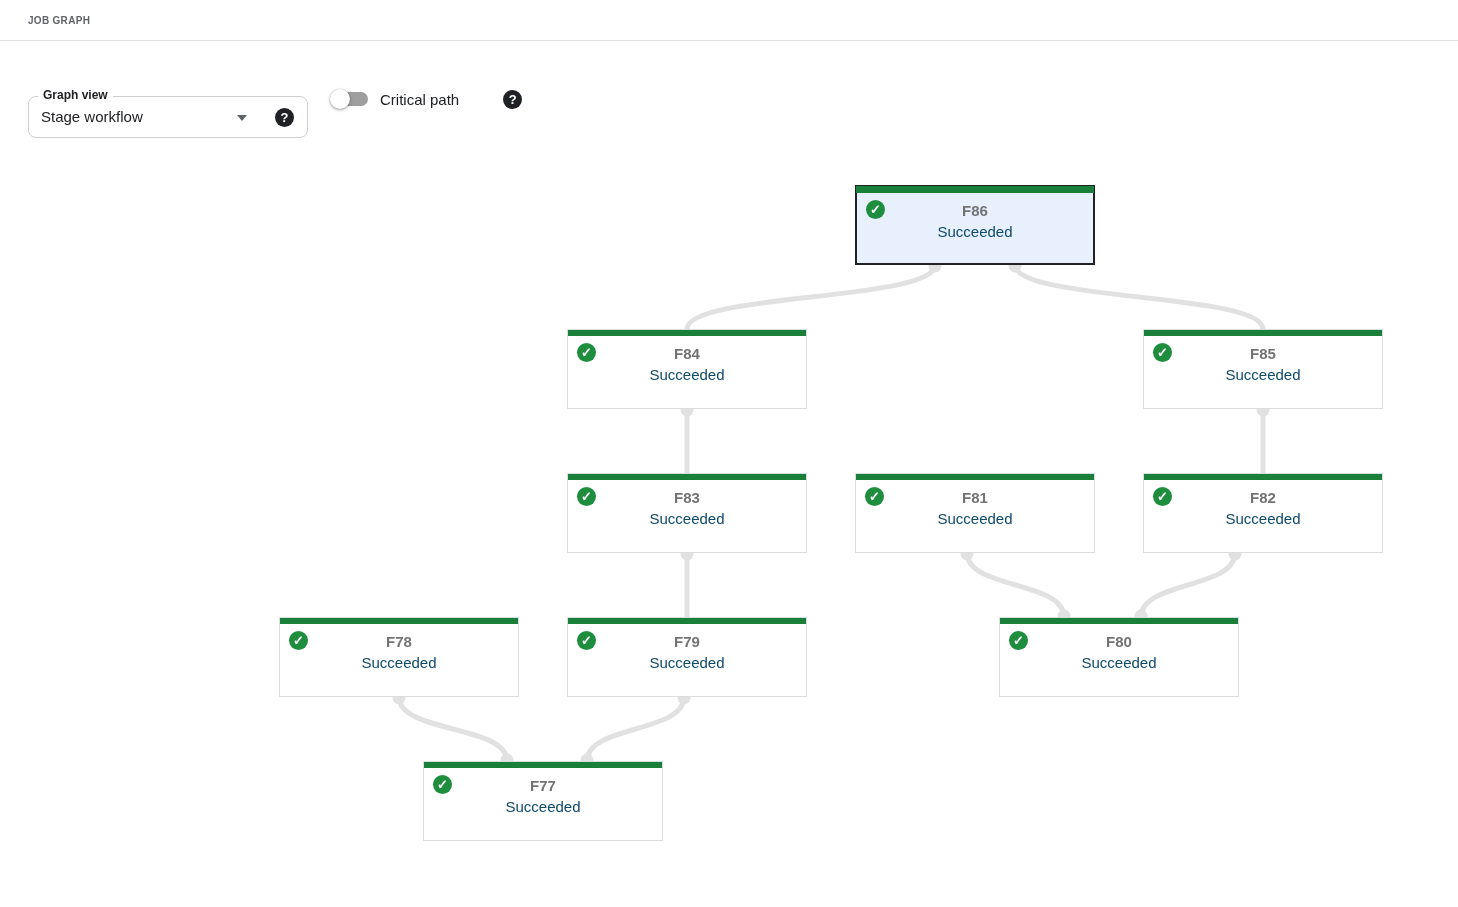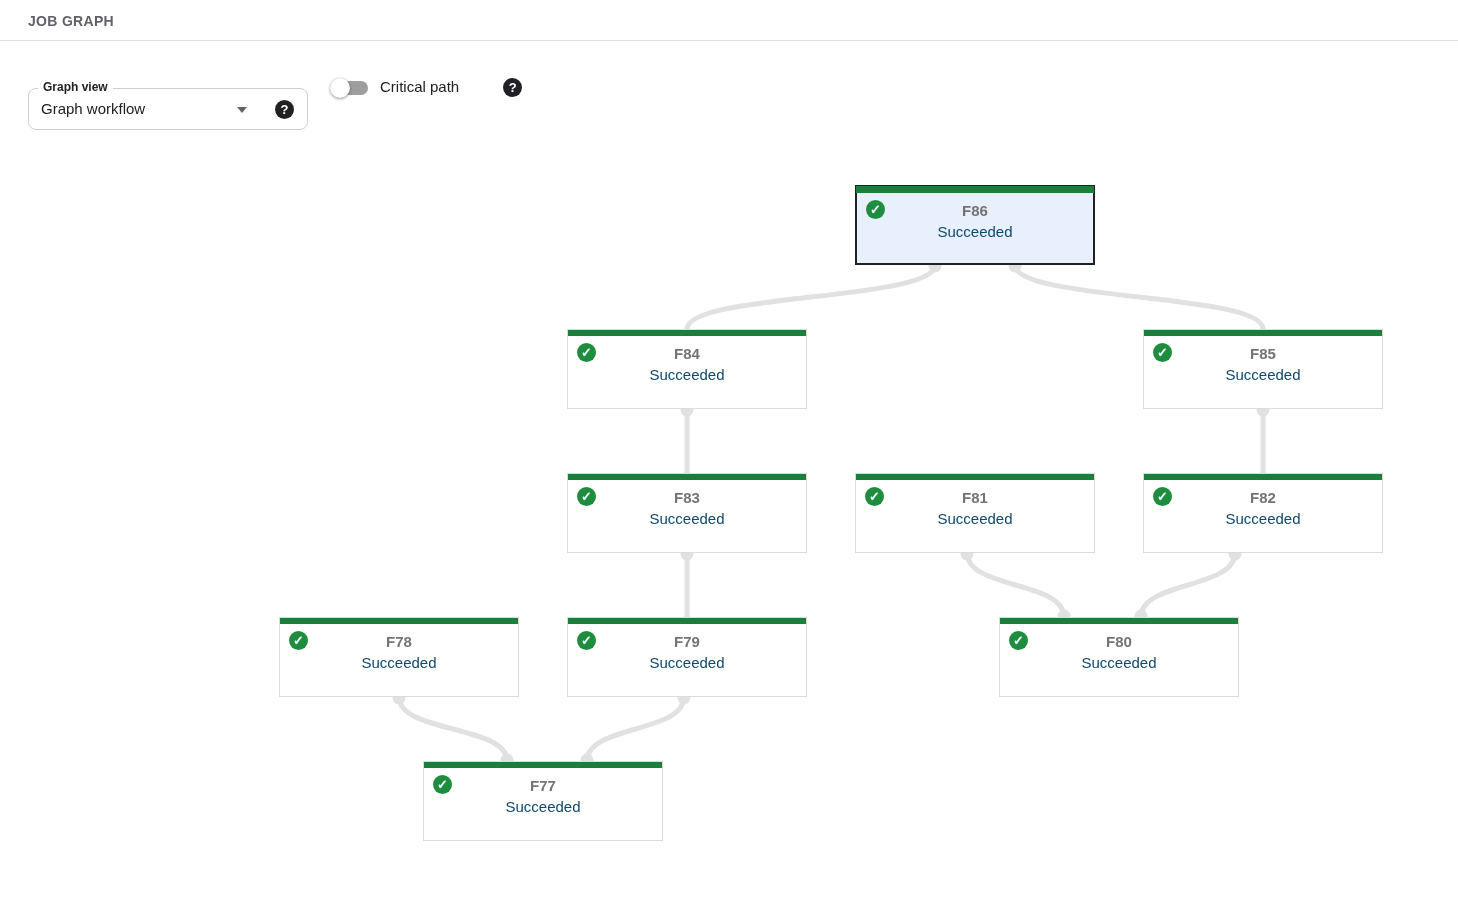--- a/index.html
+++ b/index.html
@@ -2,40 +2,40 @@
 <html><head>
 <meta charset="utf-8">
 <style>
   * { margin:0; padding:0; box-sizing:border-box; }
   html,body { width:1458px; height:907px; background:#ffffff; overflow:hidden;
               font-family:"Liberation Sans", sans-serif; color:#202124; }
 
   
   .tabbar { display:flex; height:41px; border-bottom:1px solid #e0e0e0; background:#fff; }
   .tab { height:41px; padding:0 28px; display:flex; align-items:center;
-         font-size:14px; font-weight:bold; letter-spacing:.3px; color:#5f6368;
+         font-size:10px; font-weight:bold; letter-spacing:.3px; color:#5f6368;
          cursor:pointer; border-bottom:3px solid transparent; padding-top:3px; }
   .tab.active { color:#1a73e8; border-bottom-color:#1a73e8; }
 
   
-  .select-field { position:absolute; left:28px; top:88px; width:280px; height:42px;
+  .select-field { position:absolute; left:28px; top:96px; width:280px; height:42px;
                   border:1px solid #cfcfcf; border-radius:8px; background:#fff; cursor:pointer; }
   .select-label { position:absolute; left:9px; top:-9px; background:#fff; padding:0 5px;
                   font-size:12px; font-weight:bold; color:#202124; }
   .select-value { position:absolute; left:12px; top:0; line-height:40px; font-size:15px; color:#202124; }
   .caret { position:absolute; right:60px; top:18px; width:0; height:0;
            border-left:5px solid transparent; border-right:5px solid transparent;
            border-top:6px solid #5f6368; }
   .help-icon { display:inline-block; width:19px; height:19px; border-radius:50%;
                background:#202124; color:#fff; font-size:13px; font-weight:bold;
                text-align:center; line-height:19px; cursor:pointer; }
   .select-field .help-icon { position:absolute; right:13px; top:11px; }
 
   .toggle-group { position:absolute; left:330px; top:78px; height:42px;
-                  display:flex; }
+                  display:flex; align-items:center; }
   .switch { position:relative; width:38px; height:20px; display:inline-block; cursor:pointer; }
   .switch .track { position:absolute; left:2px; right:0; top:3px; height:14px;
                    border-radius:7px; background:#9e9e9e; }
   .switch .knob { position:absolute; left:0; top:0; width:20px; height:20px; border-radius:50%;
                   background:#fff; box-shadow:0 1px 3px rgba(0,0,0,.4), 0 0 1px rgba(0,0,0,.2); }
   .toggle-label { margin-left:12px; font-size:15px; color:#202124; }
   .toggle-group .help-icon { margin-left:44px; }
 
   
   .graph-area { position:absolute; left:0; top:0; width:1458px; height:907px; }
@@ -56,21 +56,21 @@
 </style>
 </head>
 <body>
 
 <div class="tabbar">
   <div class="tab">JOB GRAPH</div>
 </div>
 
 <div class="select-field">
   <span class="select-label">Graph view</span>
-  <span class="select-value">Graph workflow</span>
+  <span class="select-value">Stage workflow</span>
   <span class="caret"></span>
   <span class="help-icon">?</span>
 </div>
 
 <div class="toggle-group">
   <span class="switch">
     <span class="track"></span>
     <span class="knob"></span>
   </span>
   <span class="toggle-label">Critical path</span>

